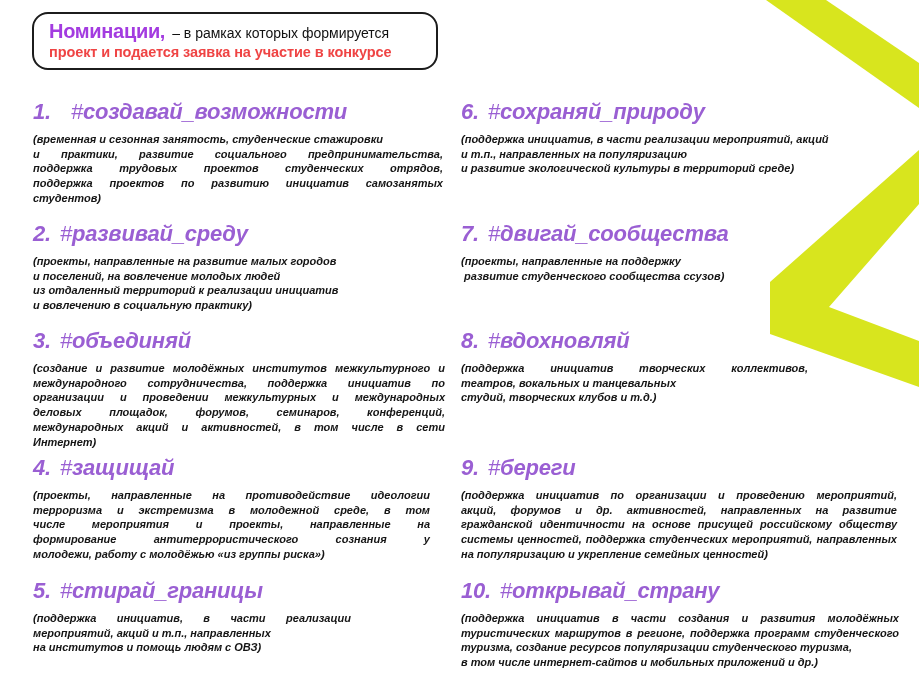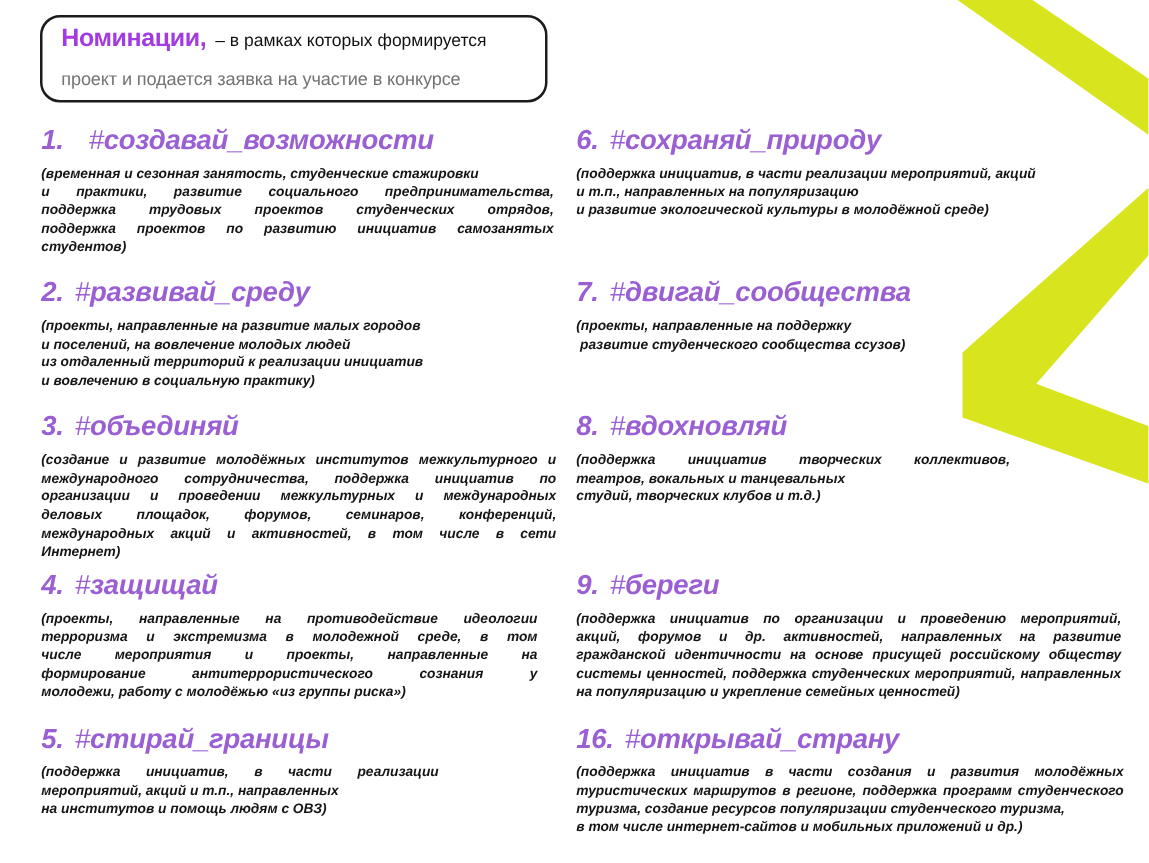--- a/index.html
+++ b/index.html
@@ -18,21 +18,21 @@
   .header-box{
     position:absolute;left:32px;top:12px;width:406px;box-sizing:border-box;
     border:2px solid #1c1c1c;border-radius:16px;background:#fff;
     padding:6px 12px 8px 15px;
   }
   .title{
     color:var(--purple-title,#a33be0);font-weight:700;font-size:20px;
     letter-spacing:-0.3px;
   }
   .sub1{font-size:14px;font-weight:500;color:#111;margin-left:7px;}
-  .sub2{font-size:14.5px;font-weight:400;color:#737373;margin-top:13px;letter-spacing:-0.1px;}
+  .sub2{font-size:14.5px;font-weight:700;color:#ef4444;margin-top:1px;letter-spacing:-0.1px;}
 
   
   .grid{
     position:absolute;left:33px;top:99px;
     display:grid;
     grid-template-columns:412px 438px;
     grid-template-rows:122px 107px 127px 123px auto;
     grid-auto-flow:column;
     column-gap:16px;
   }
@@ -95,33 +95,33 @@
       <div class="item n4">
         <div class="head"><span class="num">4.</span><span class="tag"><span class="hash">#</span>защищай</span></div>
         <div class="desc"><span class="ln st">(проекты, направленные на противодействие идеологии</span><span class="ln st">терроризма и экстремизма в молодежной среде, в том</span><span class="ln st">числе мероприятия и проекты, направленные на</span><span class="ln st">формирование антитеррористического сознания у</span><span class="ln">молодежи, работу с молодёжью «из группы риска»)</span></div>
       </div>
       <div class="item n5">
         <div class="head"><span class="num">5.</span><span class="tag"><span class="hash">#</span>стирай_границы</span></div>
         <div class="desc"><span class="ln st">(поддержка инициатив, в части реализации</span><span class="ln">мероприятий, акций и т.п., направленных</span><br><span class="ln">на институтов и помощь людям с ОВЗ)</span></div>
       </div>
       <div class="item n6">
         <div class="head"><span class="num">6.</span><span class="tag"><span class="hash">#</span>сохраняй_природу</span></div>
-        <div class="desc"><span class="ln">(поддержка инициатив, в части реализации мероприятий, акций</span><br><span class="ln">и т.п., направленных на популяризацию</span><br><span class="ln">и развитие экологической культуры в молодёжной среде)</span></div>
+        <div class="desc"><span class="ln">(поддержка инициатив, в части реализации мероприятий, акций</span><br><span class="ln">и т.п., направленных на популяризацию</span><br><span class="ln">и развитие экологической культуры в территорий среде)</span></div>
       </div>
       <div class="item n7">
         <div class="head"><span class="num">7.</span><span class="tag"><span class="hash">#</span>двигай_сообщества</span></div>
         <div class="desc"><span class="ln">(проекты, направленные на поддержку</span><br><span class="ln"> развитие студенческого сообщества ссузов)</span></div>
       </div>
       <div class="item n8">
         <div class="head"><span class="num">8.</span><span class="tag"><span class="hash">#</span>вдохновляй</span></div>
         <div class="desc"><span class="ln st">(поддержка инициатив творческих коллективов,</span><span class="ln">театров, вокальных и танцевальных</span><br><span class="ln">студий, творческих клубов и т.д.)</span></div>
       </div>
       <div class="item n9">
         <div class="head"><span class="num">9.</span><span class="tag"><span class="hash">#</span>береги</span></div>
         <div class="desc"><span class="ln st">(поддержка инициатив по организации и проведению мероприятий,</span><span class="ln st">акций, форумов и др. активностей, направленных на развитие</span><span class="ln st">гражданской идентичности на основе присущей российскому обществу</span><span class="ln st">системы ценностей, поддержка студенческих мероприятий, направленных</span><span class="ln">на популяризацию и укрепление семейных ценностей)</span></div>
       </div>
       <div class="item n10">
-        <div class="head"><span class="num">16.</span><span class="tag"><span class="hash">#</span>открывай_страну</span></div>
+        <div class="head"><span class="num">10.</span><span class="tag"><span class="hash">#</span>открывай_страну</span></div>
         <div class="desc"><span class="ln st">(поддержка инициатив в части создания и развития молодёжных</span><span class="ln st">туристических маршрутов в регионе, поддержка программ студенческого</span><span class="ln">туризма, создание ресурсов популяризации студенческого туризма,</span><br><span class="ln">в том числе интернет-сайтов и мобильных приложений и др.)</span></div>
       </div>
     </div>
 
 </div>
 
 </body></html>

